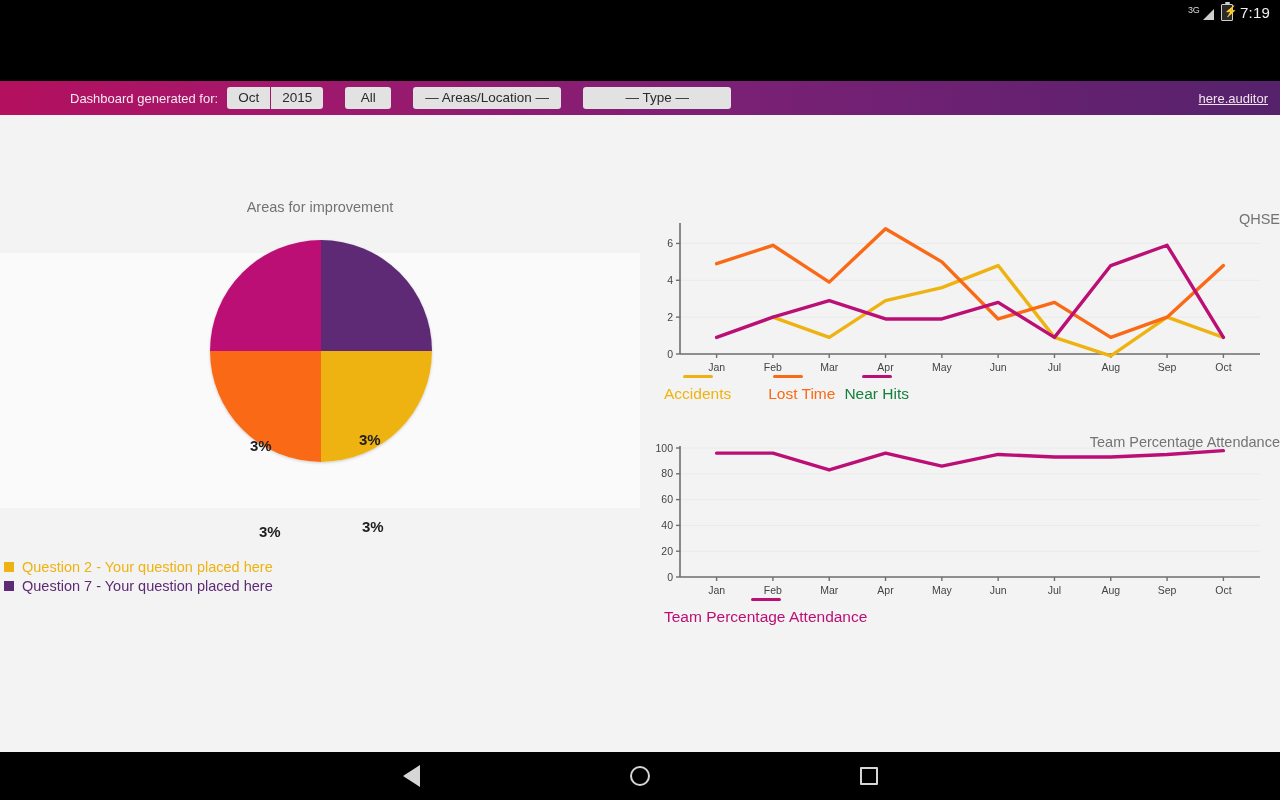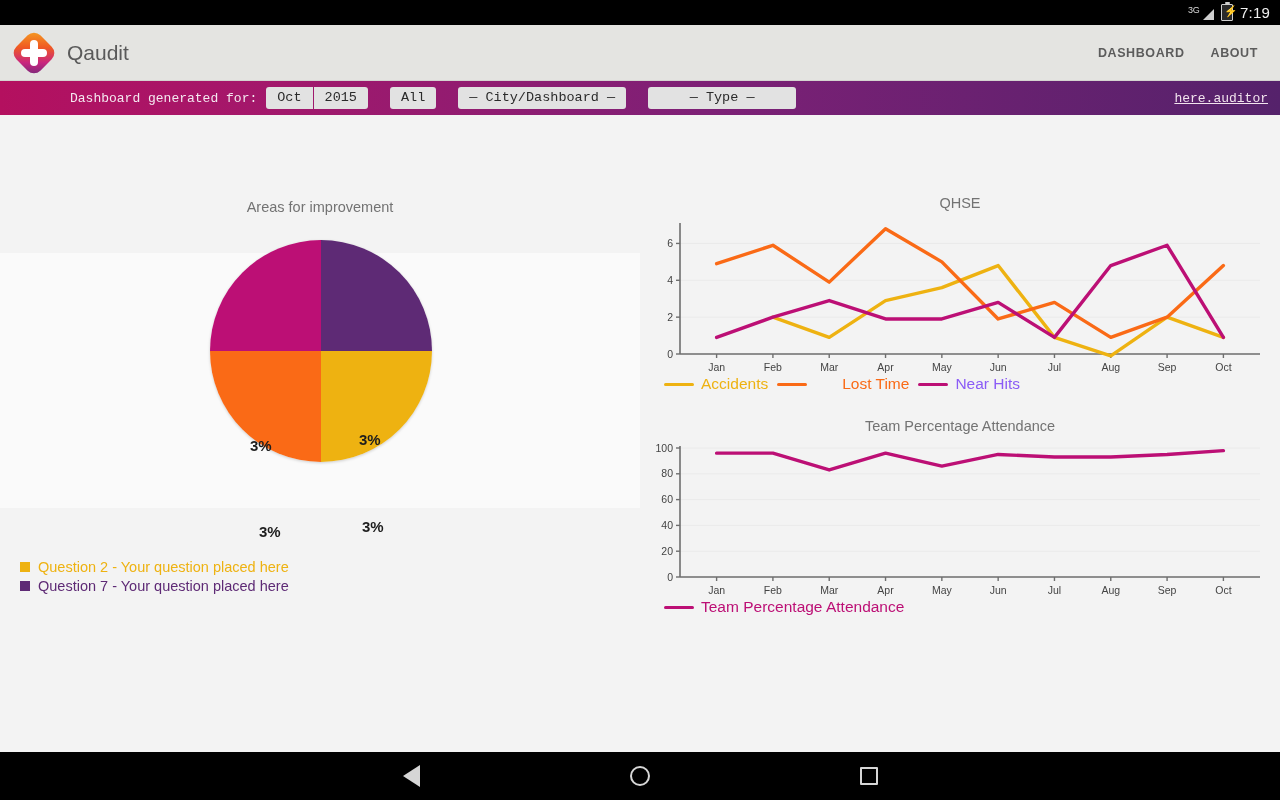--- a/index.html
+++ b/index.html
@@ -70,21 +70,21 @@
   .nav { margin-left: auto; display: flex; gap: 26px; padding-right: 22px; }
   .nav-item {
     font-size: 12.5px; font-weight: bold; color: #5c5c5c;
     letter-spacing: 0.6px; cursor: pointer;
   }
 
   
   .filterbar {
     position: absolute; top: 81px; left: 0; width: 1280px; height: 34px;
     background: linear-gradient(90deg, #b4105f 0%, #a2186c 22%, #7d2076 55%, #55226b 100%);
-    display: flex; align-items: center; padding-left: 70px; font-family: Liberation Mono, monospace;
+    display: flex; align-items: center; padding-left: 70px;
   }
   .fb-label { color: #f4e9f0; font-size: 13px; margin-right: 9px; }
   .btn-group { display: flex; }
   .fb-btn {
     background: #e2e2e2; color: #2b2b2b; font-size: 13.5px;
     height: 22px; line-height: 22px; padding: 0 11px;
     border-radius: 3px; cursor: pointer; white-space: nowrap;
     text-align: center;
   }
   .btn-group .fb-btn:first-child { border-top-right-radius:0; border-bottom-right-radius:0; margin-right:1px; }
@@ -126,35 +126,35 @@
     box-shadow: 0 1px 3px rgba(0,0,0,0.18);
   }
   .pie-lbl {
     position: absolute; font-size: 15px; font-weight: bold; color: #1d1d1d;
   }
   .pl-tr { left: 359px; top: 316px; }
   .pl-br { left: 362px; top: 403px; }
   .pl-bl { left: 259px; top: 408px; }
   .pl-tl { left: 250px; top: 322px; }
 
-  .pie-legend { position: absolute; left: 20px; top: 442px; }
+  .pie-legend { position: absolute; left: 4px; top: 442px; }
   .ple { display: flex; align-items: center; gap: 8px; height: 19px; }
   .ple-sw { width: 10px; height: 10px; display: inline-block; }
   .ple-tx { font-size: 14.5px; }
 
   
   .lc-wrap { position: absolute; }
   .lc1 { left: 0px; top: 80px;  width: 640px; height: 215px; }
   .lc2 { left: 0px; top: 303px; width: 640px; height: 230px; }
-  .lc-title { position: absolute; left: 0; top: 0; width: 640px; }
+  .lc-title { position: absolute; left: 0; top: 16px; width: 640px; text-align: right; }
   .lc-svg { position: absolute; left: 0; top: 22px; }
   .lc-legend {
     position: absolute; left: 24px; display: flex; align-items: center; gap: 9px;
   }
-  .lg-item { display: flex; align-items: center; gap: 7px; }
+  .lg-item { display: flex; align-items: center; gap: 7px; flex-direction: column; }
   .lg-line { display: inline-block; width: 30px; height: 3px; border-radius: 2px; }
   .lg-tx { font-size: 15.5px; }
 
   
   .navbar {
     position: absolute; left: 0; top: 752px; width: 1280px; height: 48px;
     background: #000; display: flex; align-items: center; justify-content: center;
     gap: 210px;
   }
   .nav-back {
@@ -182,45 +182,31 @@
     <div class="sb-signal">
       <span class="sb-3g">3G</span>
       <span class="sb-tri"></span>
     </div>
     <div class="sb-batt">
       <span class="sb-bolt">⚡</span>
     </div>
     <div class="sb-time">7:19</div>
   </div>
 
-  <div class="header">
-    <div class="brand">
-      <div class="logo">
-        <div class="logo-diamond"></div>
-        <div class="logo-cross-h"></div>
-        <div class="logo-cross-v"></div>
-      </div>
-      <div class="brand-name">Qaudit</div>
-    </div>
-    <div class="nav">
-      <div class="nav-item">DASHBOARD</div>
-      <div class="nav-item">ABOUT</div>
-    </div>
-  </div>
 
   <div class="filterbar">
     <div class="fb-label">Dashboard generated for:</div>
     <div class="btn-group">
       <div class="fb-btn">Oct</div>
       <div class="fb-btn">2015</div>
     </div>
     <div class="sp-20"></div>
     <div class="fb-btn fb-wide">All</div>
     <div class="sp-20"></div>
-    <div class="fb-btn fb-city">— City/Dashboard —</div>
+    <div class="fb-btn fb-city">— Areas/Location —</div>
     <div class="sp-20"></div>
     <div class="fb-btn fb-type">— Type —</div>
     <div class="fb-user">here.auditor</div>
   </div>
 
   <div class="content">
 
     <div class="panel-left">
       <div class="chart-title pie-title">Areas for improvement</div>
       <div class="pie-card"></div>
@@ -289,21 +275,21 @@
             <div class="lg-item">
               <span class="lg-line" style="background: rgb(238, 178, 17);"></span>
               <span class="lg-tx" style="color: rgb(238, 178, 17);">Accidents</span>
             </div>
             <div class="lg-item">
               <span class="lg-line" style="background: rgb(250, 106, 22);"></span>
               <span class="lg-tx" style="color: rgb(250, 106, 22); margin-left: 28px;">Lost Time</span>
             </div>
             <div class="lg-item">
               <span class="lg-line" style="background: rgb(188, 15, 117);"></span>
-              <span class="lg-tx" style="color: #8b5cf6;">Near Hits</span>
+              <span class="lg-tx" style="color: #15803d;">Near Hits</span>
             </div>
           </div>
       </div>
 
       <div class="lc-wrap lc2">
         <div class="chart-title lc-title">Team Percentage Attendance</div>
         <svg class="lc-svg" id="svg-att" width="630" height="165">
             <line x1="40" x2="620" y1="137" y2="137" stroke="#eaeaea" stroke-width="1"></line>
             <line x1="40" x2="620" y1="111.2" y2="111.2" stroke="#eaeaea" stroke-width="1"></line>
             <line x1="40" x2="620" y1="85.4" y2="85.4" stroke="#eaeaea" stroke-width="1"></line>

